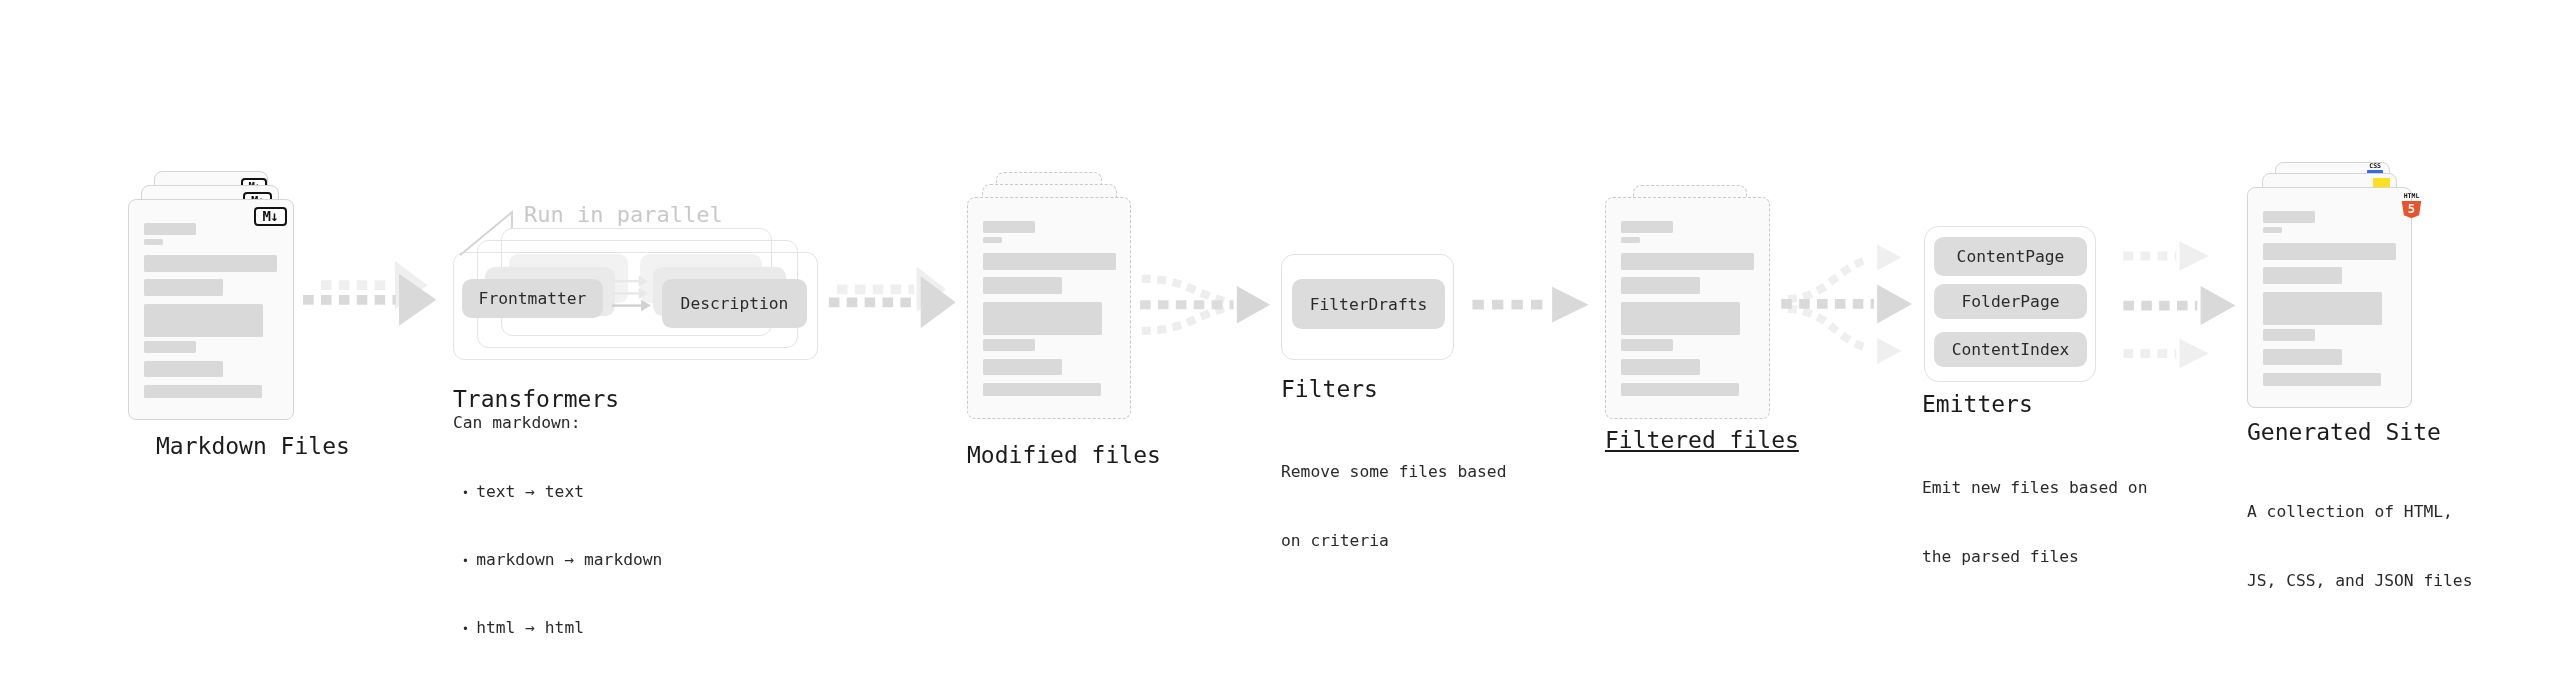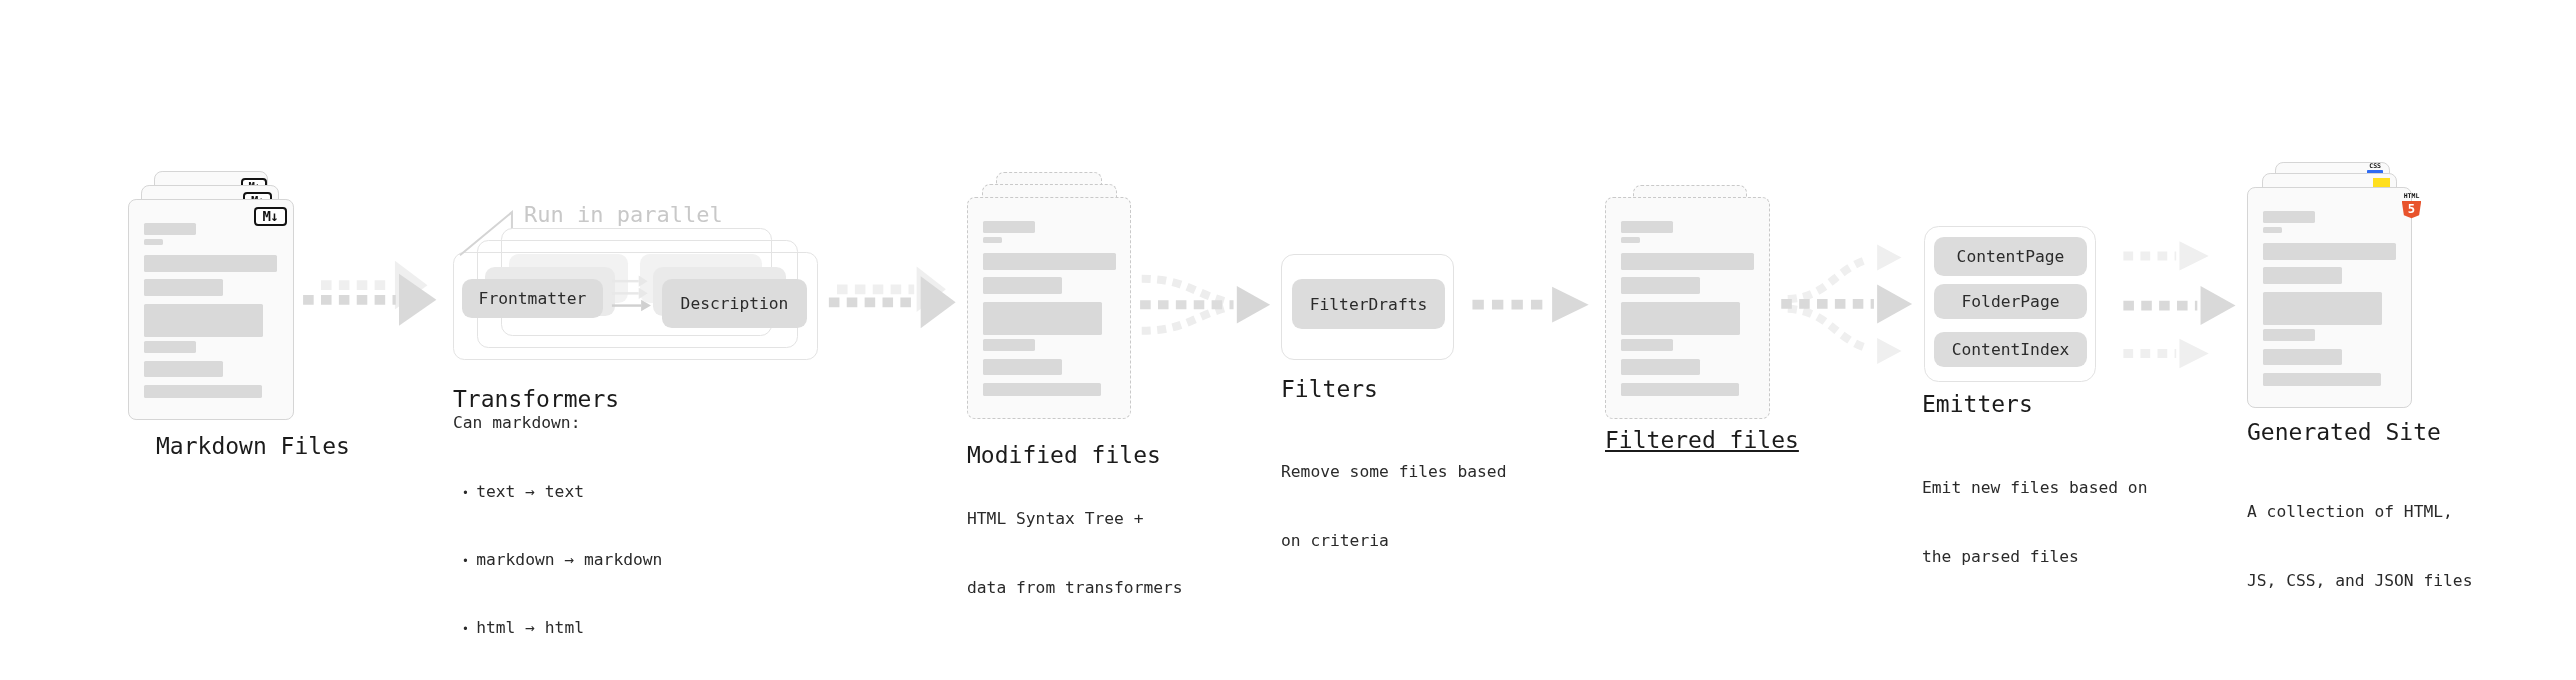--- a/index.html
+++ b/index.html
@@ -95,24 +95,20 @@
       <div class="bar" style="width: 52px; height: 12.2px; margin-bottom: 4.1px;"></div>
       <div class="bar" style="width: 19.5px; height: 5.7px; margin-bottom: 9.8px;"></div>
       <div class="bar" style="width: 133px; height: 17px; margin-bottom: 7.3px;"></div>
       <div class="bar" style="width: 79px; height: 17px; margin-bottom: 8.1px;"></div>
       <div class="bar" style="width: 119px; height: 32.5px; margin-bottom: 4.1px;"></div>
       <div class="bar" style="width: 52px; height: 12.2px; margin-bottom: 8.1px;"></div>
       <div class="bar" style="width: 79px; height: 16.3px; margin-bottom: 8.1px;"></div>
       <div class="bar" style="width: 118px; height: 12.2px; margin-bottom: 0px;"></div>
     </div>
   <div class="h" style="left:967px;top:426px;margin-top:16px;">Modified files</div>
-  <div class="cap" style="left:967px;top:461px;">
-    <div>HTML Syntax Tree +</div>
-    <div>data from transformers</div>
-  </div>
 
   <div class="cbox" style="left:1281px;top:254px;width:173px;height:106px;"></div>
   <div class="pill" style="left:1292px;top:279px;width:153px;height:50px;">FilterDrafts</div>
   <div class="h" style="left:1281px;top:376px;">Filters</div>
   <div class="cap" style="left:1281px;top:414px;">
     <div>Remove some files based</div>
     <div>on criteria</div>
   </div>
 
   <div class="docback dashed" style="left:1633px;top:185px;width:114px;height:37px;"></div>

